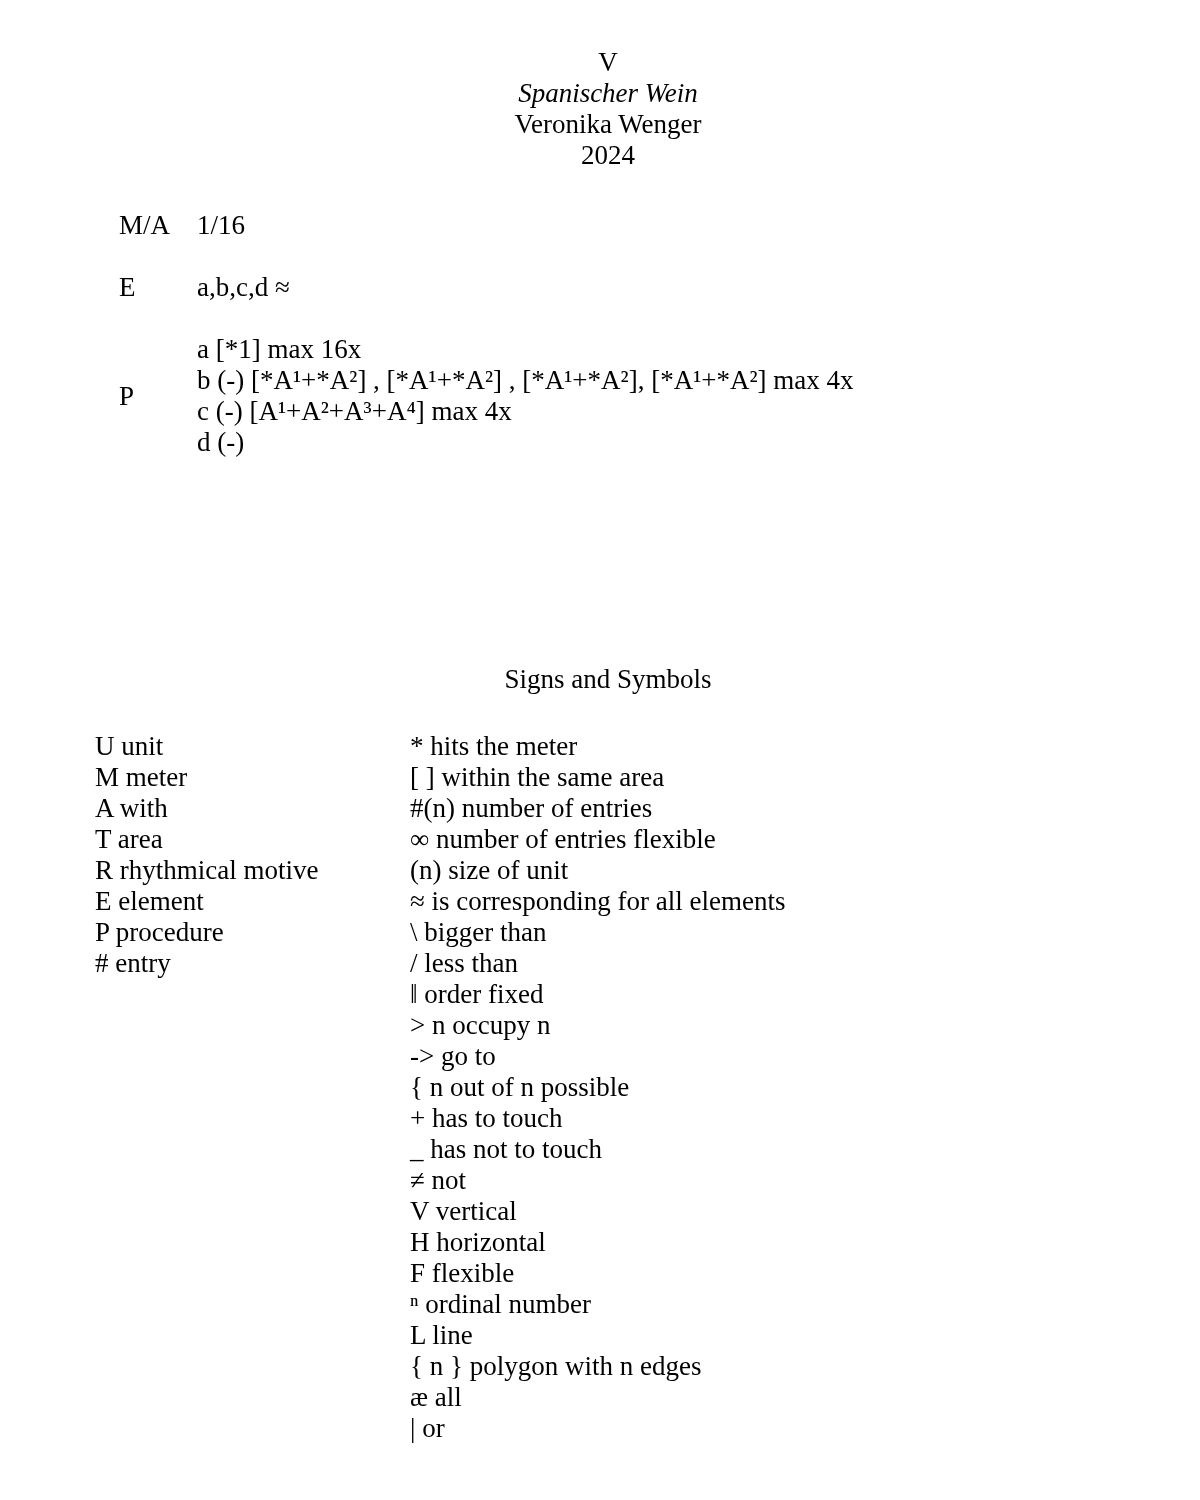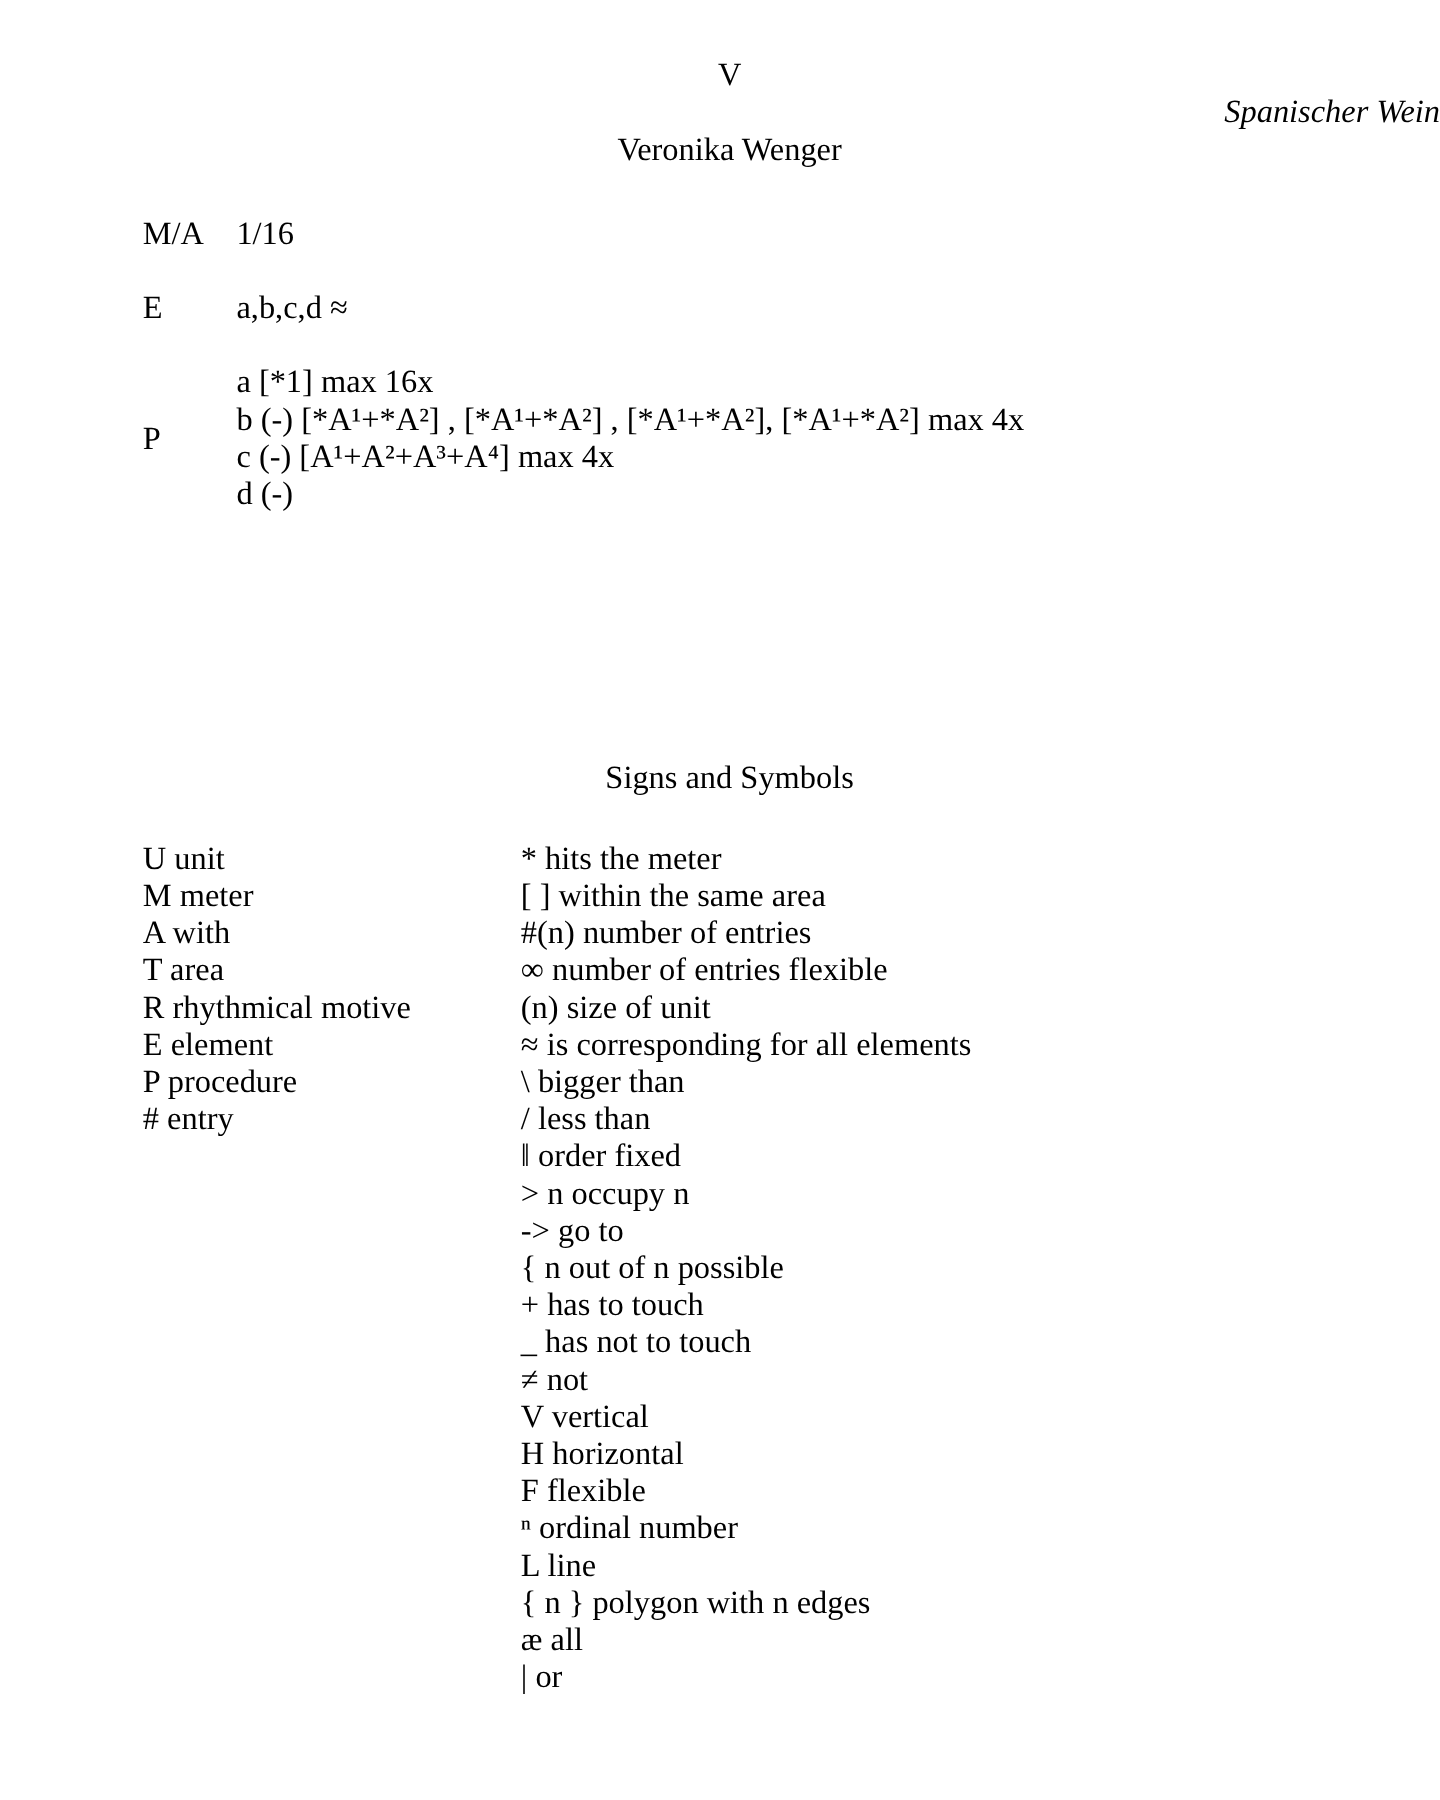--- a/index.html
+++ b/index.html
@@ -9,41 +9,42 @@
     height: 1500px;
     background: #ffffff;
     color: #000000;
     font-family: "Liberation Serif", "DejaVu Serif", serif;
     font-size: 27px;
     line-height: 31px;
     overflow: hidden;
   }
   .centered { text-align: center; margin-left: 16px; }
   .header { padding-top: 47px; }
-  .work-title { font-style: italic; text-align: right; }
+  .work-title { font-style: italic; }
   .score { margin-top: 39px; }
   .score-row { display: flex; padding-left: 119px; align-items: center; }
   .score-row + .score-row { margin-top: 31px; }
   .score-label { width: 78px; flex: none; }
   .score-lines { flex: 1 1 auto; }
   .legend-heading { margin-top: 206px; }
-  .legend { display: flex; margin-top: 36px; padding-left: 119px; }
+  .legend { display: flex; margin-top: 36px; padding-left: 95px; }
   .legend-left { width: 315px; flex: none; }
   .legend-right { flex: 1 1 auto; }
   .line { white-space: pre; }
 </style>
 </head>
 <body>
 
 <div class="page">
 
   <div class="header centered">
     <div class="line">V</div>
     <div class="line work-title">Spanischer Wein</div>
     <div class="line">Veronika Wenger</div>
+    <div class="line">2024</div>
   </div>
 
   <div class="score">
     <div class="score-row">
       <div class="score-label">M/A</div>
       <div class="score-lines">
 
       <div class="line">1/16</div>
         </div>
     </div>

